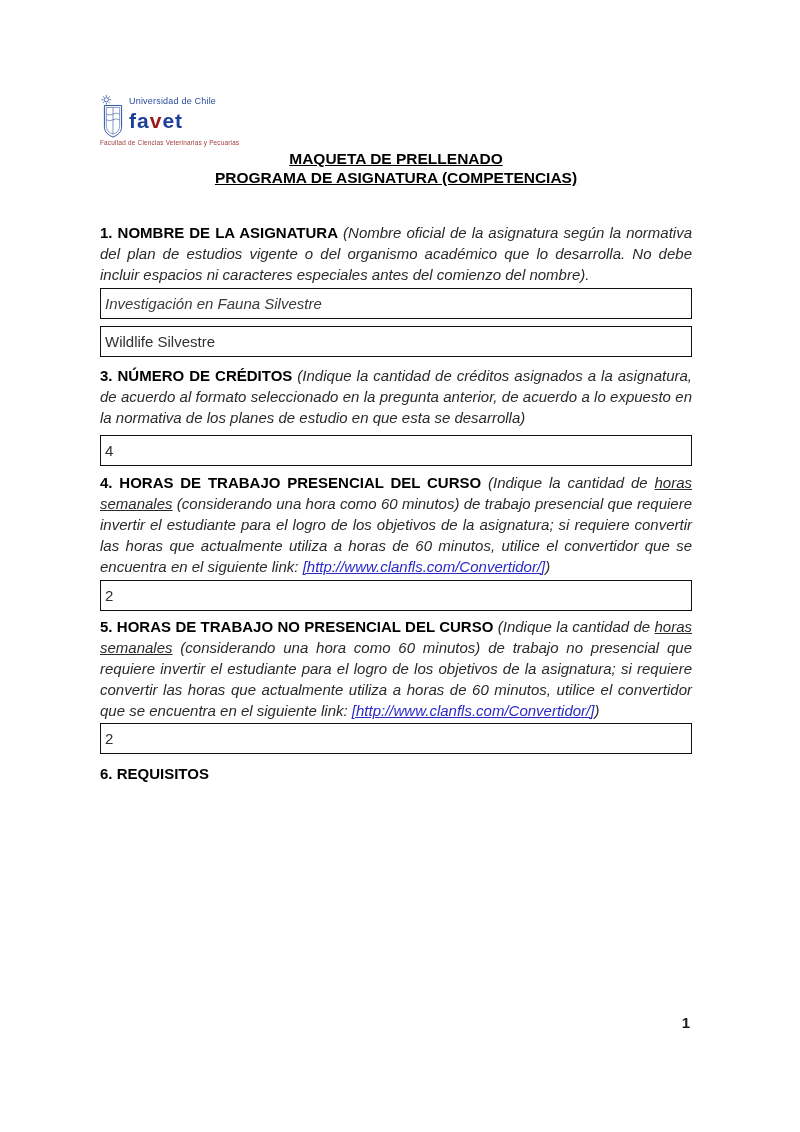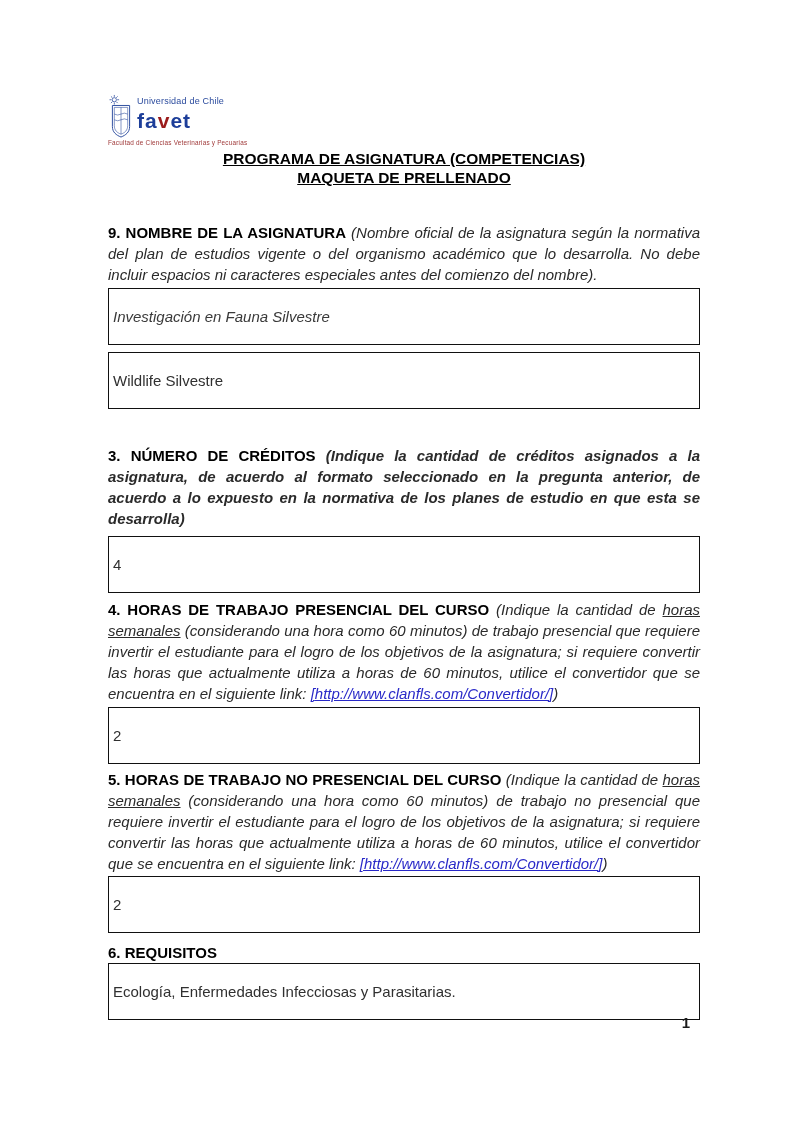--- a/index.html
+++ b/index.html
@@ -1,21 +1,21 @@
 <!DOCTYPE html>
 <html><head>
 <meta charset="utf-8">
 <style>
   html,body { margin:0; padding:0; background:#e8e8e8; }
   .page {
     position:relative; width:800px; height:1132px; background:#ffffff;
     font-family:"Liberation Sans","DejaVu Sans",sans-serif; overflow:hidden;
     margin:0 auto;
   }
-  .content { position:absolute; left:108px; top:0; width:592px; }
+  .content { position:absolute; left:100px; top:0; width:592px; }
 
   
   .logo { margin-top:94px; width:130px; }
   .logo-row { display:flex; align-items:flex-start; }
   .emblem { width:26px; height:44px; flex:0 0 auto; }
   .logo-right { margin-left:3px; }
   .logo-univ { font-size:9px; color:#2a4a9d; letter-spacing:0.2px; margin-top:2px; white-space:nowrap; }
   .logo-brand { font-size:21px; font-weight:bold; color:#1d3e99; line-height:30px; letter-spacing:1px; }
   .logo-brand .v { color:#9b1b1b; }
   .logo-fac { font-size:6.4px; color:#a03a3a; letter-spacing:0.2px; margin-top:1px; white-space:nowrap; }
@@ -32,28 +32,28 @@
   .q b { color:#000; }
   .q i { color:#2a2a2a; }
   .u { text-decoration:underline; }
   .link { color:#2929c8; text-decoration:underline; cursor:pointer; }
 
   .qh { font-size:15px; line-height:16px; font-weight:bold; color:#000; margin:0; }
 
   
   .answer-box {
     border:1.5px solid #111; height:19px; line-height:19px;
-    padding:18px 4px; font-size:15px; color:#303030; overflow:hidden;
+    padding:5px 4px; font-size:15px; color:#303030; overflow:hidden;
   }
   .answer-box .it { font-style:italic; color:#3a3a3a; }
 
   .mt-b1 { margin-top:3px; }   
   .mt-s2 { margin-top:20px; }
   .mt-b2 { margin-top:7px; }
-  .mt-s3 { margin-top:36px;font-weight:bold; }
+  .mt-s3 { margin-top:8px; }
   .mt-b3 { margin-top:7px; }
   .mt-s4 { margin-top:6px; }
   .mt-b4 { margin-top:3px; }
   .mt-s5 { margin-top:5px; }
   .mt-b5 { margin-top:2px; }
   .mt-s6 { margin-top:12px; }
   .mt-b6 { margin-top:2px; }
   .mt-s1 { margin-top:35px; }
 
   .page-number {
@@ -89,37 +89,36 @@
         </svg>
         <div class="logo-right">
           <div class="logo-univ">Universidad de Chile</div>
           <div class="logo-brand"><span>fa</span><span class="v">v</span><span>et</span></div>
         </div>
       </div>
       <div class="logo-fac">Facultad de Ciencias Veterinarias y Pecuarias</div>
     </div>
 
     <div class="doc-title">
+      <div><span>MAQUETA DE PRELLENADO</span></div>
       <div><span>PROGRAMA DE ASIGNATURA (COMPETENCIAS)</span></div>
-      <div><span>MAQUETA DE PRELLENADO</span></div>
     </div>
 
-    <p class="q mt-s1"><b>9. NOMBRE DE LA ASIGNATURA</b> <i>(Nombre oficial de la asignatura según la normativa del plan de estudios vigente o del organismo académico que lo desarrolla. No debe incluir espacios ni caracteres especiales antes del comienzo del nombre).</i></p>
+    <p class="q mt-s1"><b>1. NOMBRE DE LA ASIGNATURA</b> <i>(Nombre oficial de la asignatura según la normativa del plan de estudios vigente o del organismo académico que lo desarrolla. No debe incluir espacios ni caracteres especiales antes del comienzo del nombre).</i></p>
     <div class="answer-box mt-b1"><span class="it">Investigación en Fauna Silvestre</span></div>
 
     <div class="answer-box mt-b2"><span>Wildlife Silvestre</span></div>
 
     <p class="q mt-s3"><b>3. NÚMERO DE CRÉDITOS</b> <i>(Indique la cantidad de créditos asignados a la asignatura, de acuerdo al formato seleccionado en la pregunta anterior, de acuerdo a lo expuesto en la normativa de los planes de estudio en que esta se desarrolla)</i></p>
     <div class="answer-box mt-b3"><span>4</span></div>
 
     <p class="q mt-s4"><b>4. HORAS DE TRABAJO PRESENCIAL DEL CURSO</b> <i><span>(Indique la cantidad de </span><span class="u">horas semanales</span><span> (considerando una hora como 60 minutos) de trabajo presencial que requiere invertir el estudiante para el logro de los objetivos de la asignatura; si requiere convertir las horas que actualmente utiliza a horas de 60 minutos, utilice el convertidor que se encuentra en el siguiente link: </span><span class="link"><span>[</span><span>http://www.clanfls.com/Convertidor/</span><span>]</span></span><span>)</span></i></p>
     <div class="answer-box mt-b4"><span>2</span></div>
 
     <p class="q mt-s5"><b>5. HORAS DE TRABAJO NO PRESENCIAL DEL CURSO</b> <i><span>(Indique la cantidad de </span><span class="u">horas semanales</span><span> (considerando una hora como 60 minutos) de trabajo no presencial que requiere invertir el estudiante para el logro de los objetivos de la asignatura; si requiere convertir las horas que actualmente utiliza a horas de 60 minutos, utilice el convertidor que se encuentra en el siguiente link: </span><span class="link"><span>[</span><span>http://www.clanfls.com/Convertidor/</span><span>]</span></span><span>)</span></i></p>
     <div class="answer-box mt-b5"><span>2</span></div>
 
     <p class="qh mt-s6">6. REQUISITOS</p>
-    <div class="answer-box mt-b6"><span>Ecología, Enfermedades Infecciosas y Parasitarias.</span></div>
 
   </div>
 
   <div class="page-number">1</div>
 </div>
 
 </body></html>

